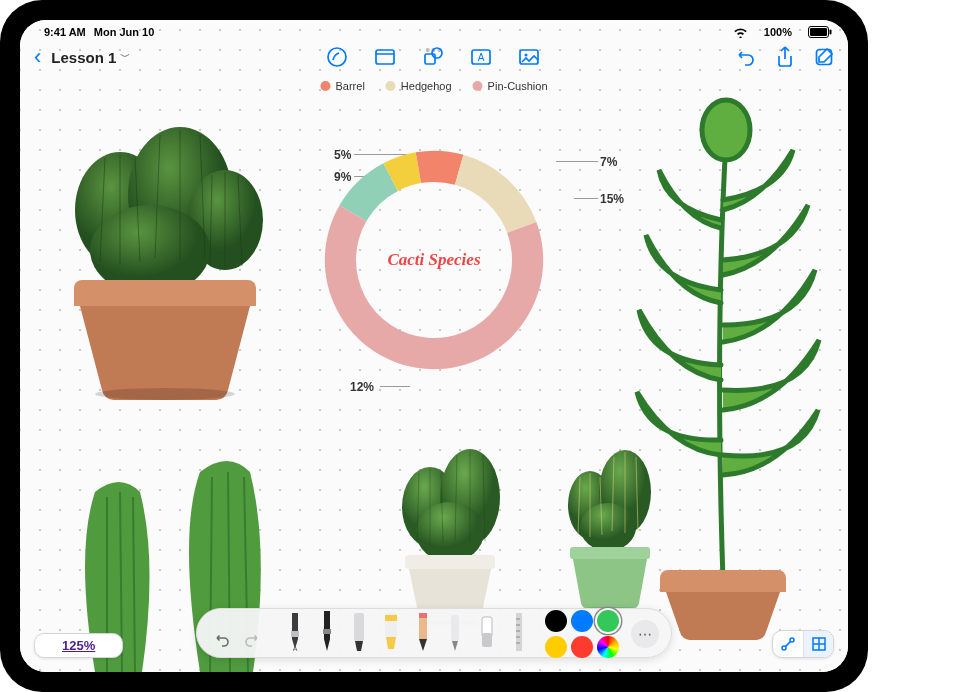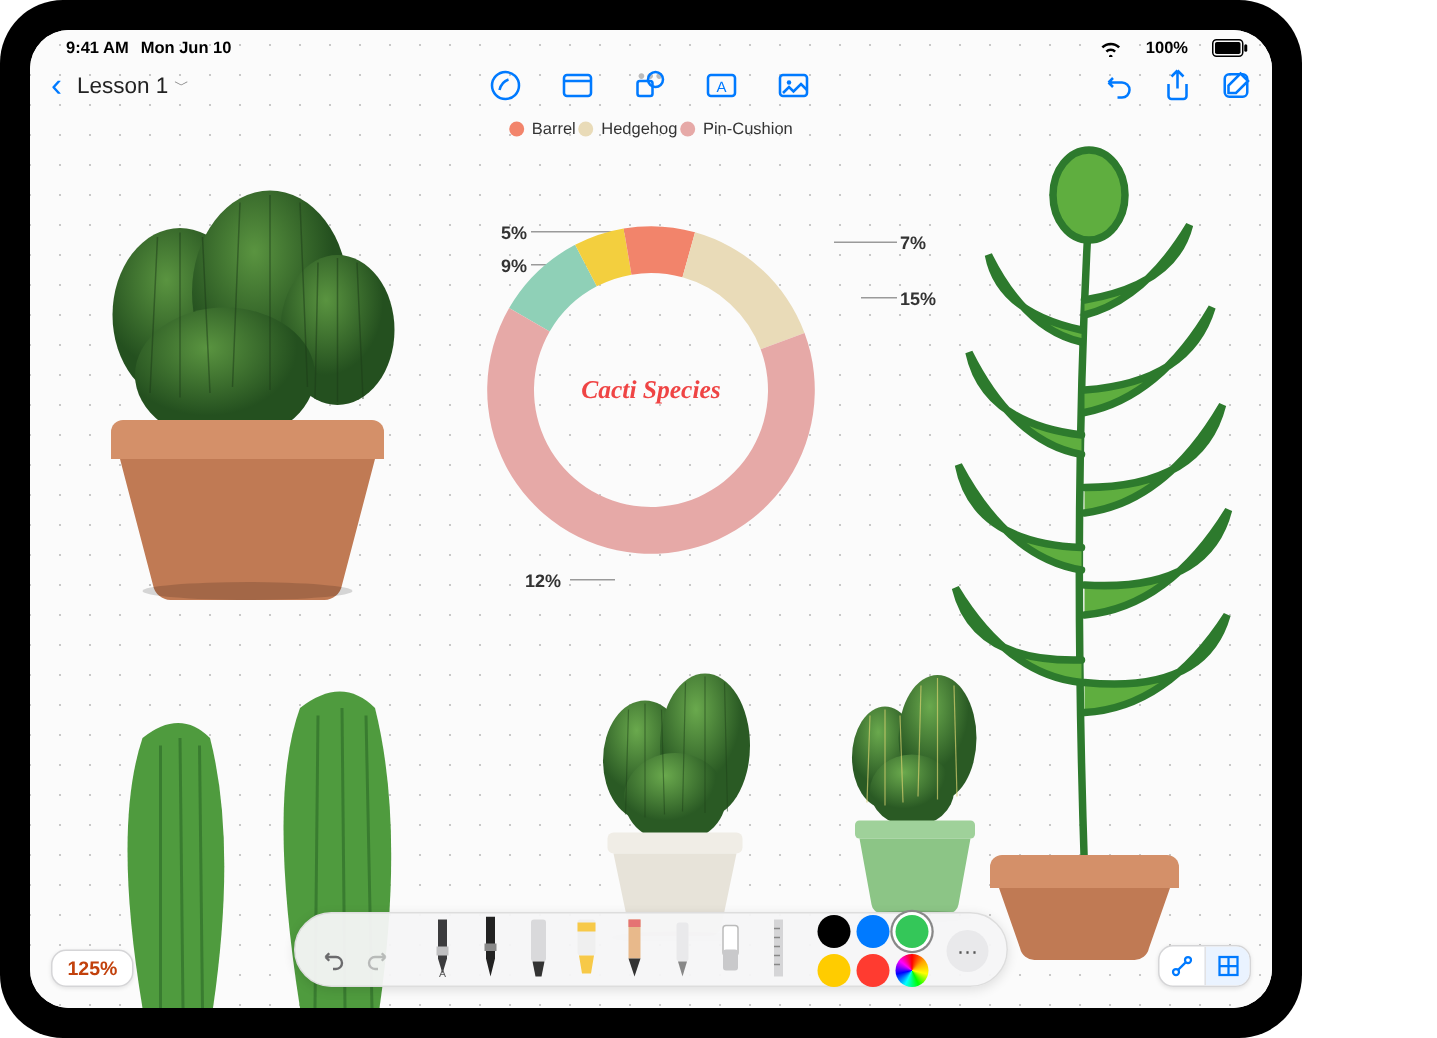--- a/index.html
+++ b/index.html
@@ -27,28 +27,28 @@
   .statusbar .right { display:flex; gap:16px; align-items:center;}
   .ellipsis-grab { position:absolute; top:22px; left:50%; transform:translateX(-50%); color:#bbb; font-size:14px; letter-spacing:1px; z-index:5;}
   
   .toolbar {
     position:relative; z-index:5; height:34px; display:flex; align-items:center; padding:0 14px;
   }
   .tb-left { display:flex; align-items:center; gap:6px; flex:1;}
   .tb-center { display:flex; align-items:center; gap:26px; position:absolute; left:50%; transform:translateX(-50%);}
   .tb-right { display:flex; align-items:center; gap:20px; margin-left:auto;}
   .tb-btn { color:#007aff; display:flex; align-items:center; justify-content:center; cursor:pointer;}
-  .doc-title { font-size:15px; font-weight:400; color:#222; display:flex; align-items:center; gap:4px; margin-left:4px;}
+  .doc-title { font-size:15px; font-weight:700; color:#222; display:flex; align-items:center; gap:4px; margin-left:4px;}
   .doc-title .chev { font-size:10px; color:#888;}
   .back-chev { font-size:22px; color:#007aff; font-weight:300; line-height:1;}
   svg { display:block; }
 
   
   .legend { position:absolute; top:60px; left:50%; transform:translateX(-50%); z-index:4; font-size:11px; color:#333;}
-  .legend-row { display:flex; gap:2px; justify-content:center; margin-bottom:2px;}
+  .legend-row { display:flex; gap:21px; justify-content:center; margin-bottom:2px;}
   .legend-item { display:flex; align-items:center; gap:5px; white-space:nowrap;}
   .swatch { width:10px; height:10px; border-radius:50%; }
 
   
   .chart-wrap { position:absolute; top:110px; left:50%; transform:translateX(-50%); width:260px; height:260px; z-index:4;}
   .chart-wrap svg { width:100%; height:100%;}
   .chart-title {
     position:absolute; inset:0; display:flex; align-items:center; justify-content:center;
     font-family: Georgia, 'Times New Roman', serif; font-style:italic; font-weight:700; font-size:17px; color:#ef4444; text-align:center; line-height:1.1;
   }
@@ -73,22 +73,22 @@
   .tool svg { width:100%; height:100%;}
   .color-grid { display:grid; grid-template-columns:repeat(3,22px); grid-template-rows:repeat(2,22px); gap:4px; margin-left:8px; align-self:center;}
   .color-dot { width:22px; height:22px; border-radius:50%; cursor:pointer;}
   .color-dot.sel { box-shadow:0 0 0 2px #fff, 0 0 0 3.5px #888;}
   .rainbow { background: conic-gradient(red,orange,yellow,lime,cyan,blue,magenta,red);}
   .more-btn { width:28px; height:28px; border-radius:50%; background:#e9e9eb; display:flex; align-items:center; justify-content:center; color:#555; margin-left:8px; align-self:center; cursor:pointer; font-size:14px;}
 
   
   .zoom-pill {
     position:absolute; bottom:14px; left:14px; z-index:10;
-    background:#fff; border:1px solid #d5d5d7; border-radius:10px; padding:4px 10px;
-    font-size:13px; font-weight:700; color:#c2410c; box-shadow:0 1px 3px rgba(0,0,0,0.1);
+    background:#fff; border:1px solid #d5d5d7; border-radius:10px; padding:4px 27px;
+    font-size:13px; font-weight:700; color:#4c1d95; box-shadow:0 1px 3px rgba(0,0,0,0.1);text-decoration:underline;
   }
   .view-toggle {
     position:absolute; bottom:14px; right:14px; z-index:10;
     display:flex; background:#fff; border:1px solid #d5d5d7; border-radius:10px; overflow:hidden;
     box-shadow:0 1px 3px rgba(0,0,0,0.1);
   }
   .view-toggle .seg { width:30px; height:26px; display:flex; align-items:center; justify-content:center; color:#007aff;}
   .view-toggle .seg + .seg { border-left:1px solid #e2e2e4;}
   .view-toggle .seg.active { background:#eaf3ff;}
 </style>

